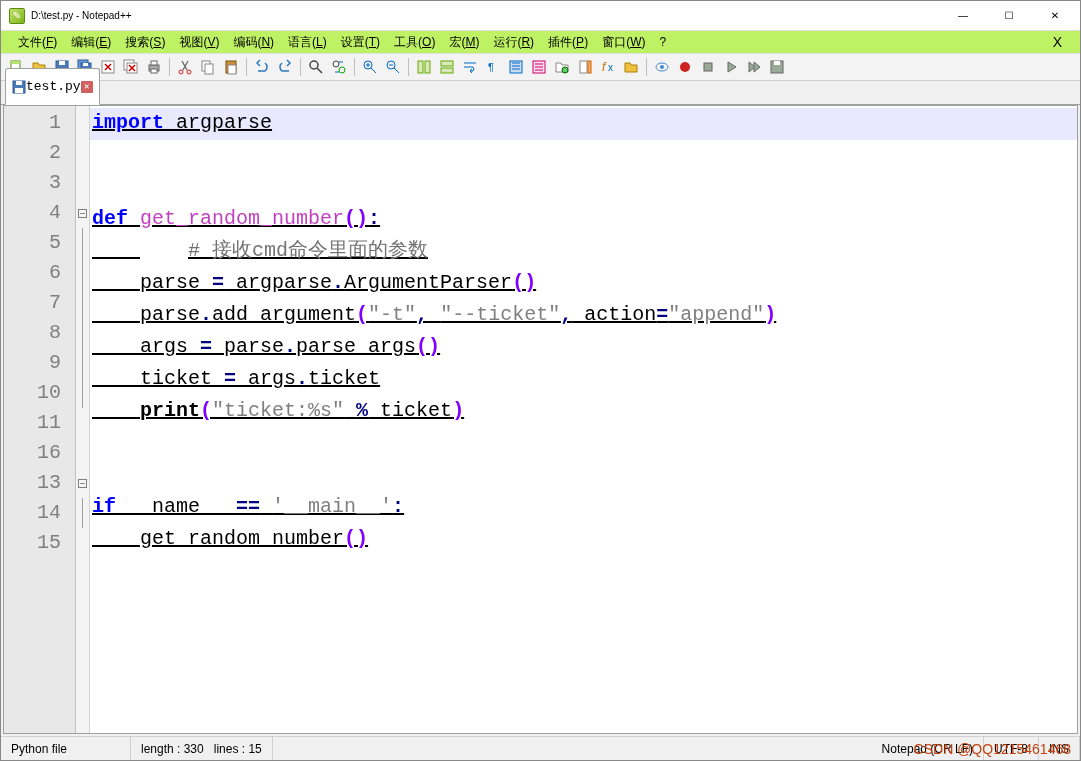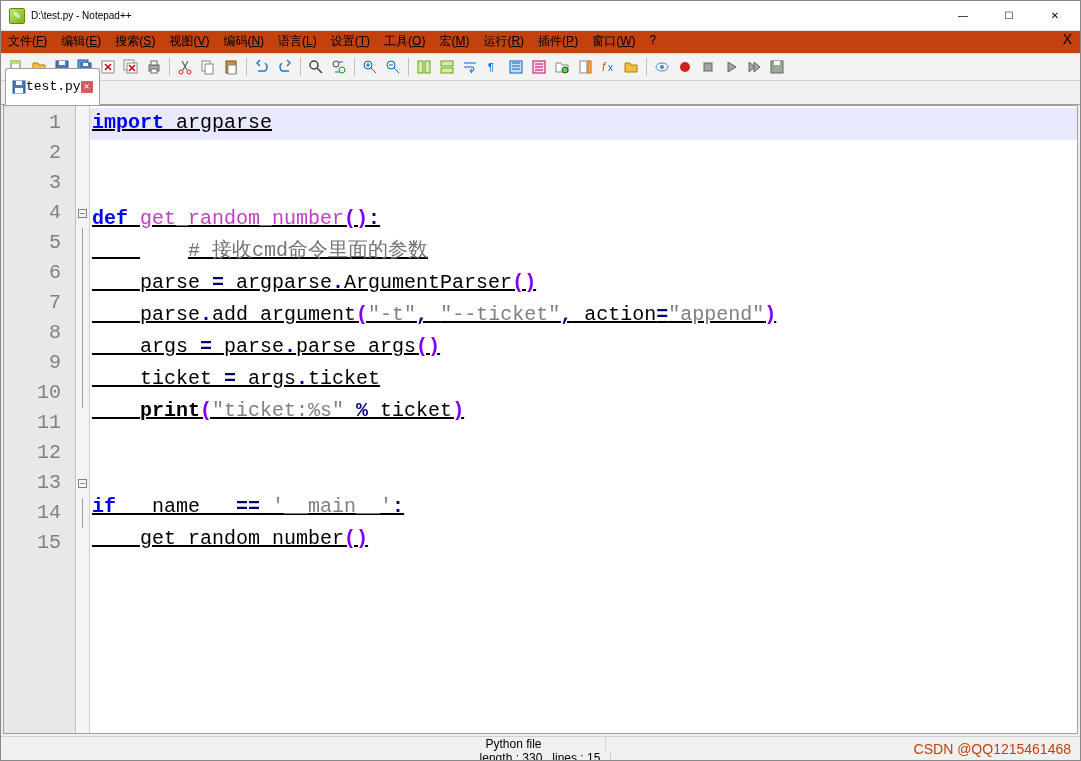--- a/index.html
+++ b/index.html
@@ -36,24 +36,24 @@
 .titlebar .win-btn {
   width: 46px; height: 30px;
   display: flex; align-items: center; justify-content: center;
   font-family: "Segoe UI Symbol", sans-serif;
   font-size: 10px; color: #000; cursor: default;
 }
 
 
 .menubar {
   height: 22px;
-  background: #c2410c;
-  display: flex;
-  align-items: flex-start;
-  padding: 0 0;
+  background: #bef264;
+  display: flex;
+  align-items: center;
+  padding: 0 10px;
   font-size: 12px;
 }
 .menubar .menu-item {
   padding: 2px 7px;
   cursor: default;
 }
 .menubar .menu-item u { text-decoration: underline; }
 .menubar .menu-close {
   margin-left: auto;
   padding: 0 8px;
@@ -192,21 +192,20 @@
 
 
 .statusbar {
   height: 24px;
   background: #f0f0f0;
   border-top: 1px solid #d0d0d0;
   display: flex;
   align-items: center;
   font-size: 12px;
   color: #000;
-  flex-direction: column;
 }
 .statusbar .cell {
   padding: 0 10px;
   border-right: 1px solid #d0d0d0;
   height: 100%;
   display: flex;
   align-items: center;
 }
 .statusbar .cell.wide { min-width: 130px; }
 .statusbar .spacer { flex: 1; }
@@ -472,21 +471,21 @@
       <div class="ln">2</div>
       <div class="ln">3</div>
       <div class="ln">4</div>
       <div class="ln">5</div>
       <div class="ln">6</div>
       <div class="ln">7</div>
       <div class="ln">8</div>
       <div class="ln">9</div>
       <div class="ln">10</div>
       <div class="ln">11</div>
-      <div class="ln">12</div>
+      <div class="ln">16</div>
       <div class="ln">13</div>
       <div class="ln">14</div>
       <div class="ln">15</div>
     </div>
   <div class="fold-col" id="foldcol">
       <div class="fc"></div>
       <div class="fc"></div>
       <div class="fc"></div>
       <div class="fc">
         <div class="fold-box">−</div>

